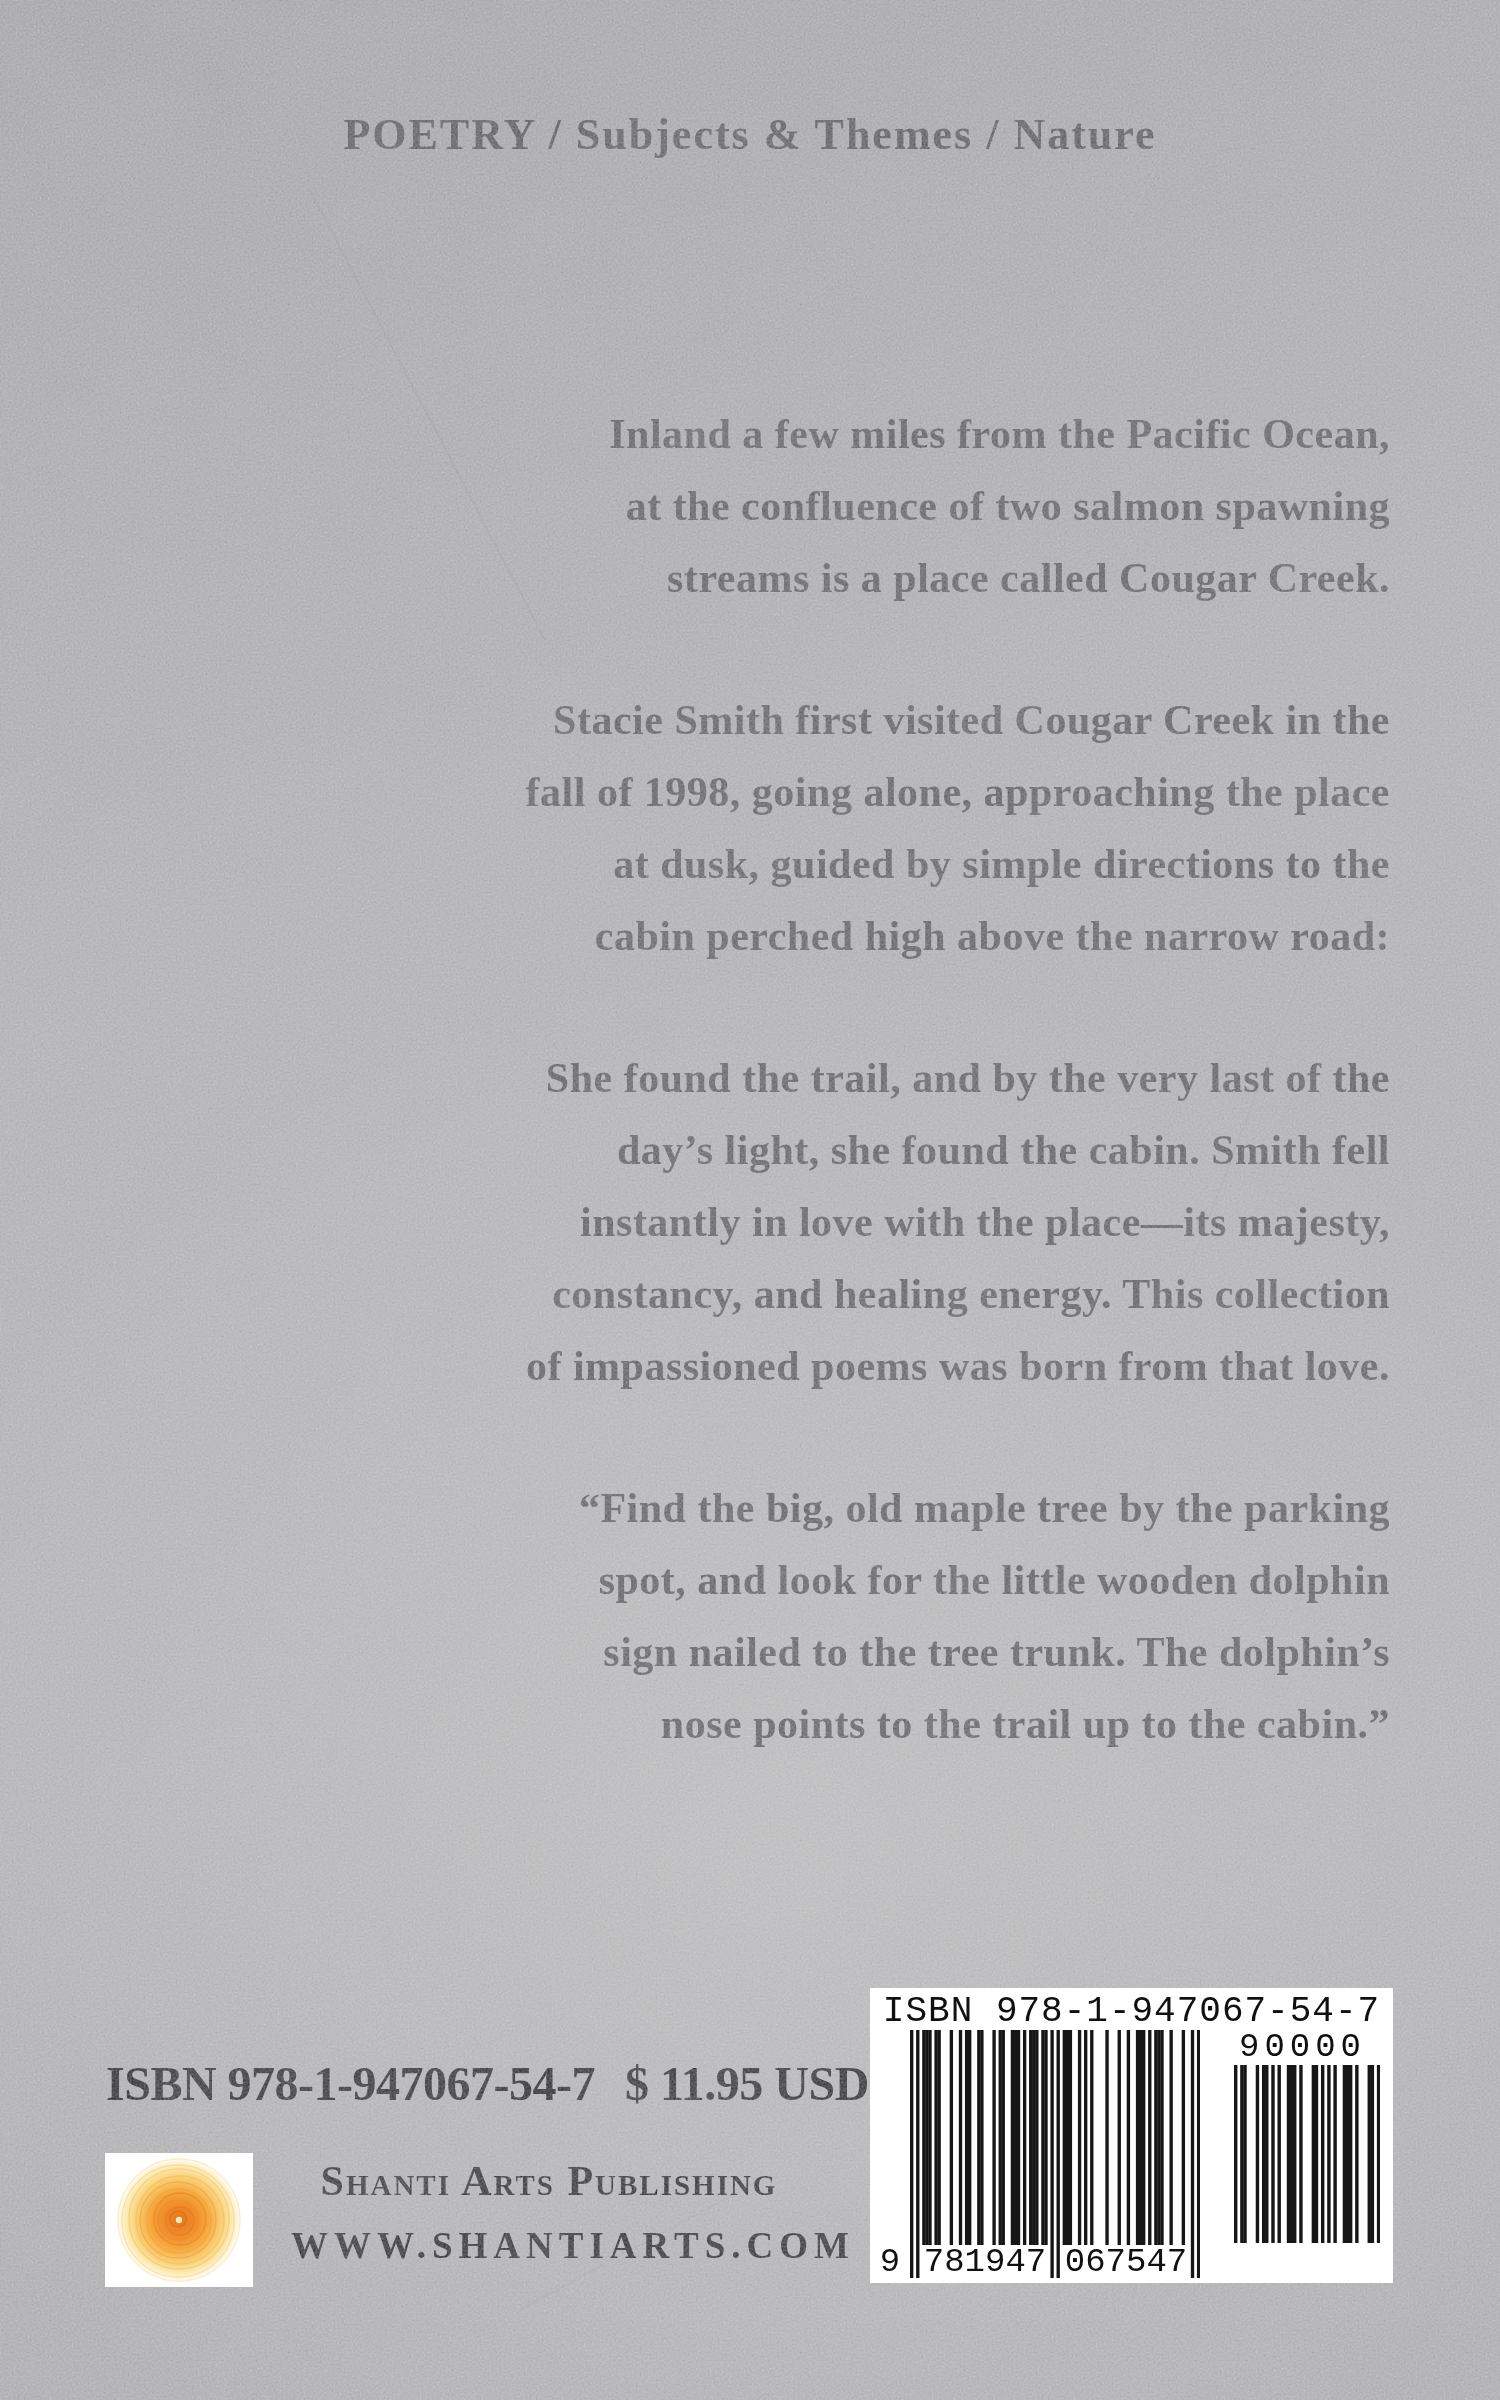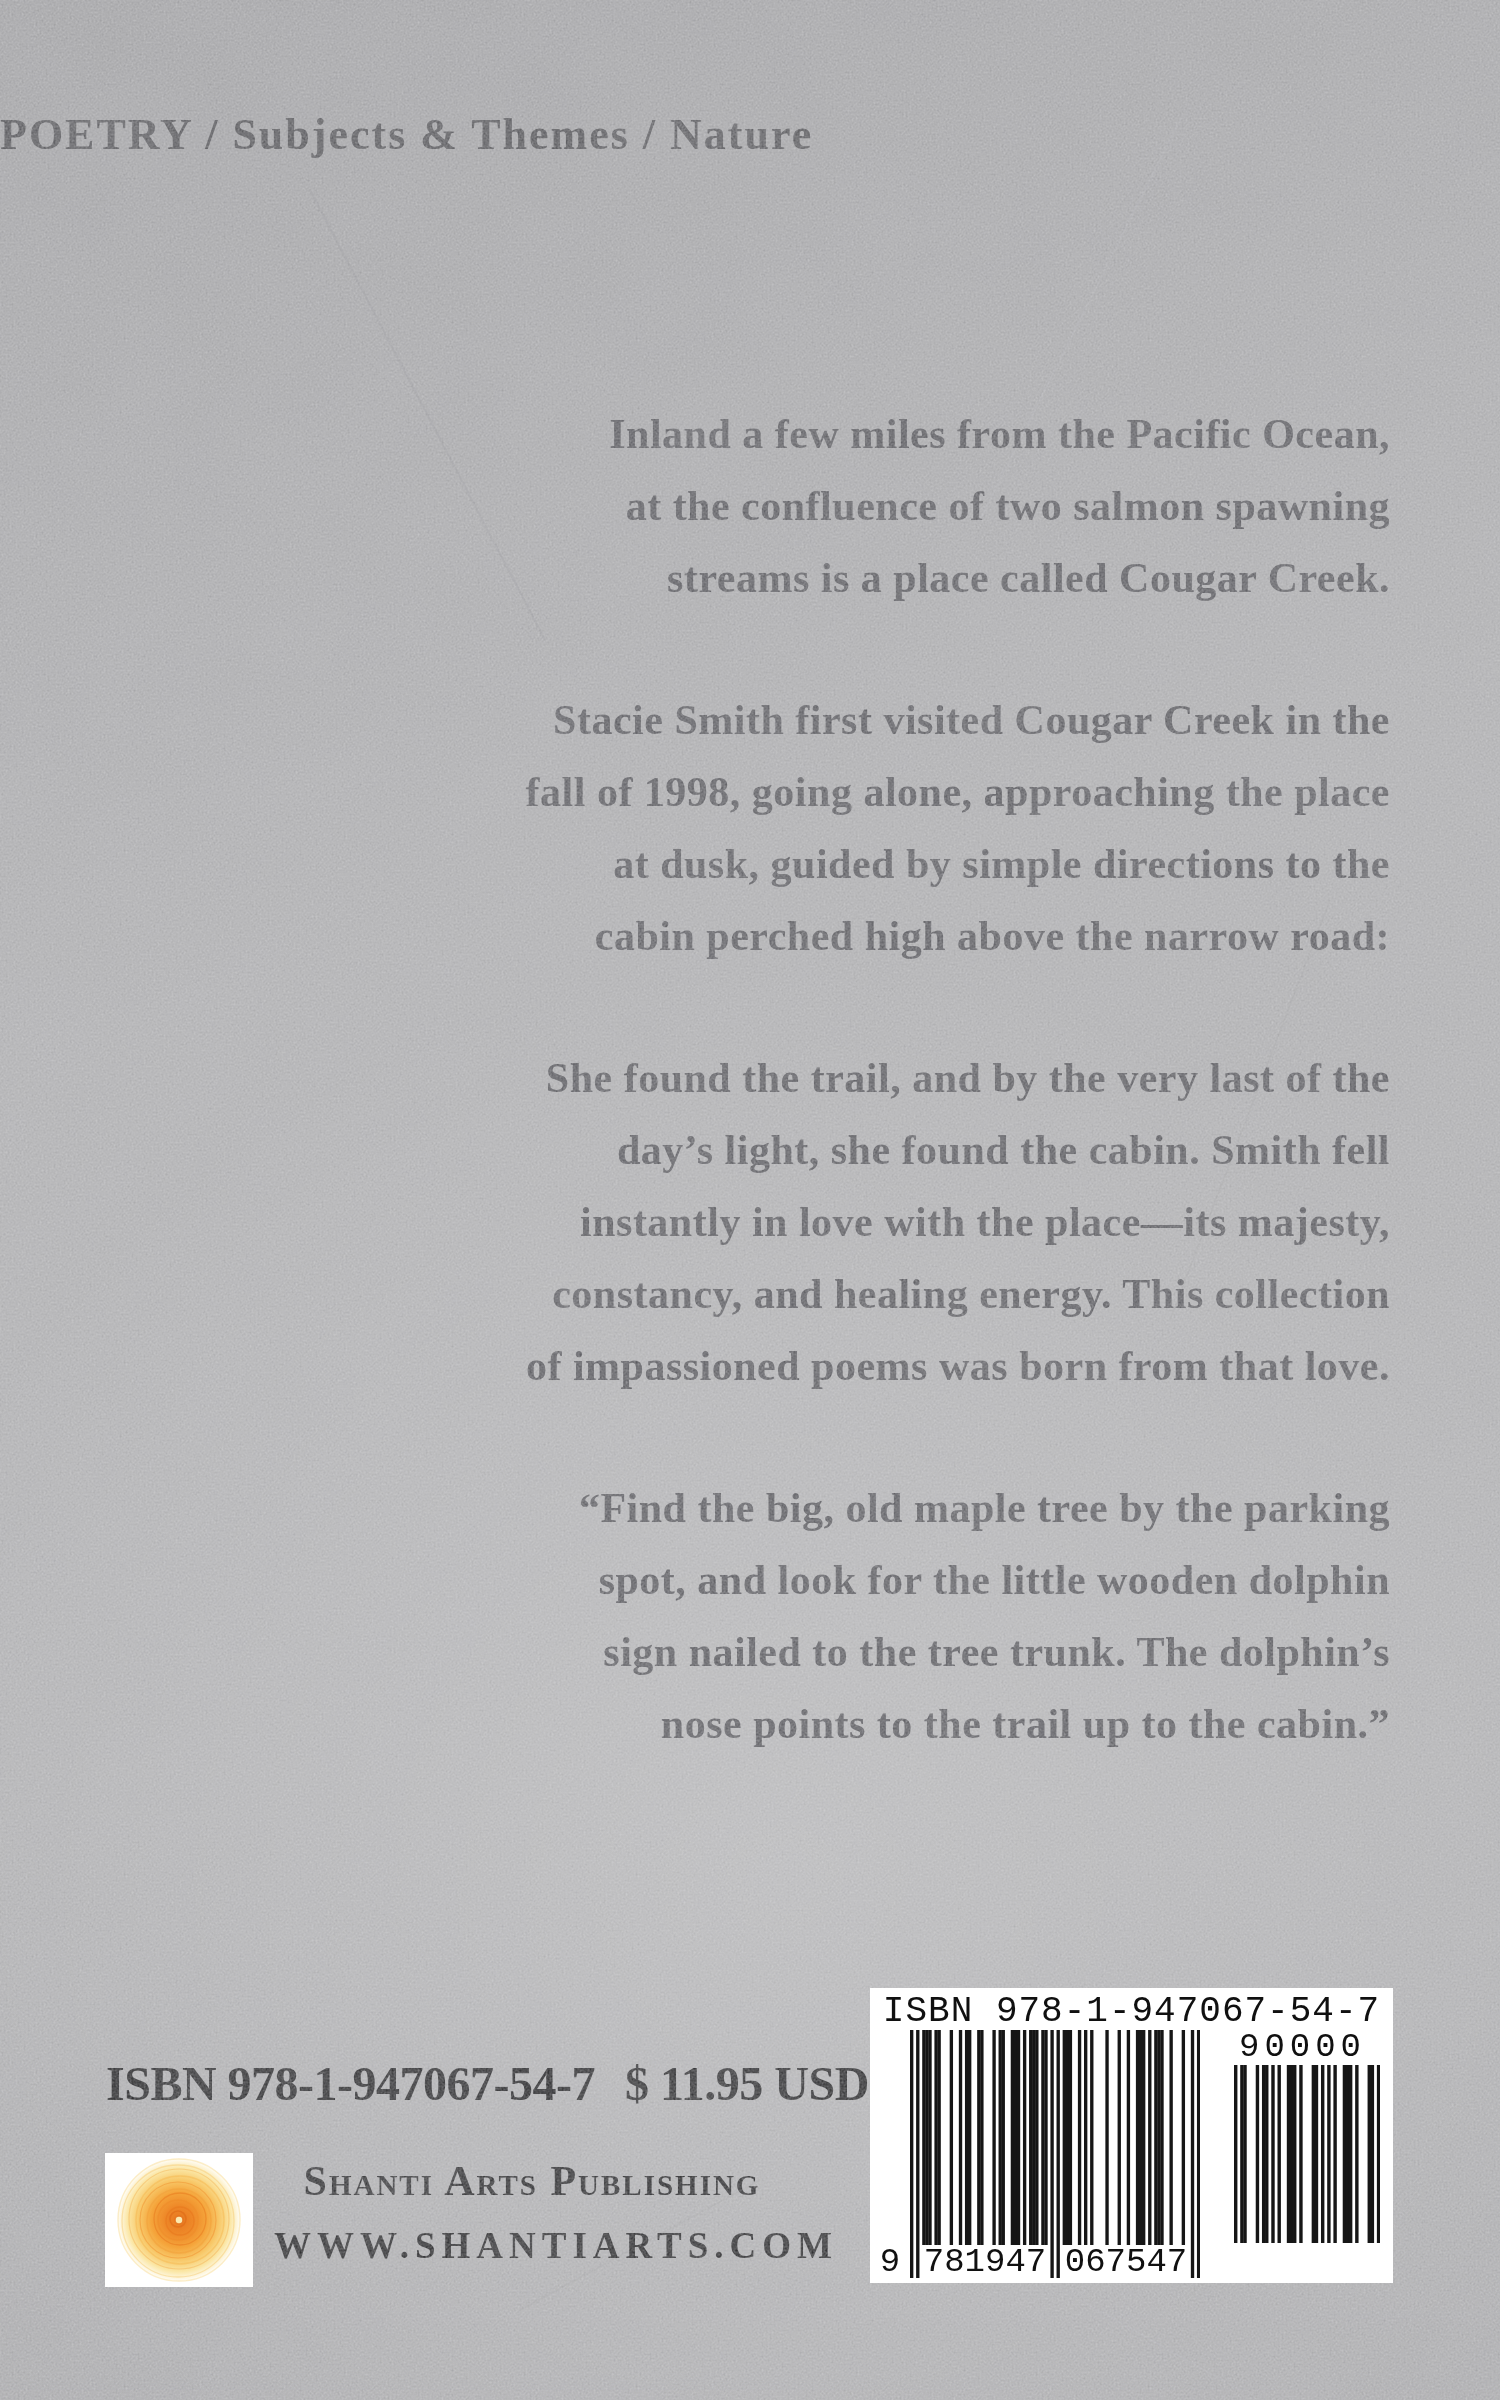--- a/index.html
+++ b/index.html
@@ -13,35 +13,35 @@
     background:
       radial-gradient(90% 55% at 52% 78%, rgba(255,255,255,0.16), rgba(255,255,255,0) 70%),
       linear-gradient(165deg, rgba(60,60,66,0.14), rgba(60,60,66,0) 38%),
       linear-gradient(0deg, rgba(70,70,76,0.07), rgba(70,70,76,0) 25%);}
 
   .texture{position:absolute;left:0;top:0;z-index:2;pointer-events:none;}
 
   .prelines{white-space:pre-line;}
 
   .category{position:absolute;left:0;right:0;top:106px;z-index:1;
-    text-align:left;font-weight:700;font-size:44px;line-height:58px;
+    text-align:center;font-weight:700;font-size:44px;line-height:58px;
     letter-spacing:2px;color:var(--heading,#414145);}
 
   .blurb{position:absolute;left:110px;width:1280px;top:398px;z-index:1;
     text-align:right;color:var(--body-text,#46464b);}
   .blurb p{margin:0 0 70px 0;font-weight:700;font-size:42px;line-height:72px;
     letter-spacing:0.5px;}
 
   .price-line{position:absolute;left:106px;top:2058px;z-index:1;
     font-weight:700;font-size:48px;line-height:52px;letter-spacing:-0.5px;
     color:var(--price-text,#0e0e10);display:flex;gap:30px;}
 
   .publisher-logo{position:absolute;left:105px;top:2153px;width:148px;height:134px;
     background:var(--box-bg,#fff);z-index:3;}
-  .publisher-text{position:absolute;left:236px;top:2153px;width:592px;height:134px;
+  .publisher-text{position:absolute;left:253px;top:2153px;width:592px;height:134px;
     z-index:1;display:flex;flex-direction:column;align-items:center;
     padding-top:8px;gap:26px;box-sizing:border-box;color:#101012;}
   .pub-name{font-weight:700;font-size:42px;line-height:40px;
     font-variant:small-caps;letter-spacing:2px;}
   .pub-site{font-weight:700;font-size:37px;line-height:37px;
     text-transform:uppercase;letter-spacing:6px;margin-left:48px;}
 
   .barcode-box{position:absolute;left:870px;top:1988px;width:523px;height:295px;
     background:var(--box-bg,#fff);z-index:3;
     font-family:"Liberation Mono", monospace;color:#101010;}

